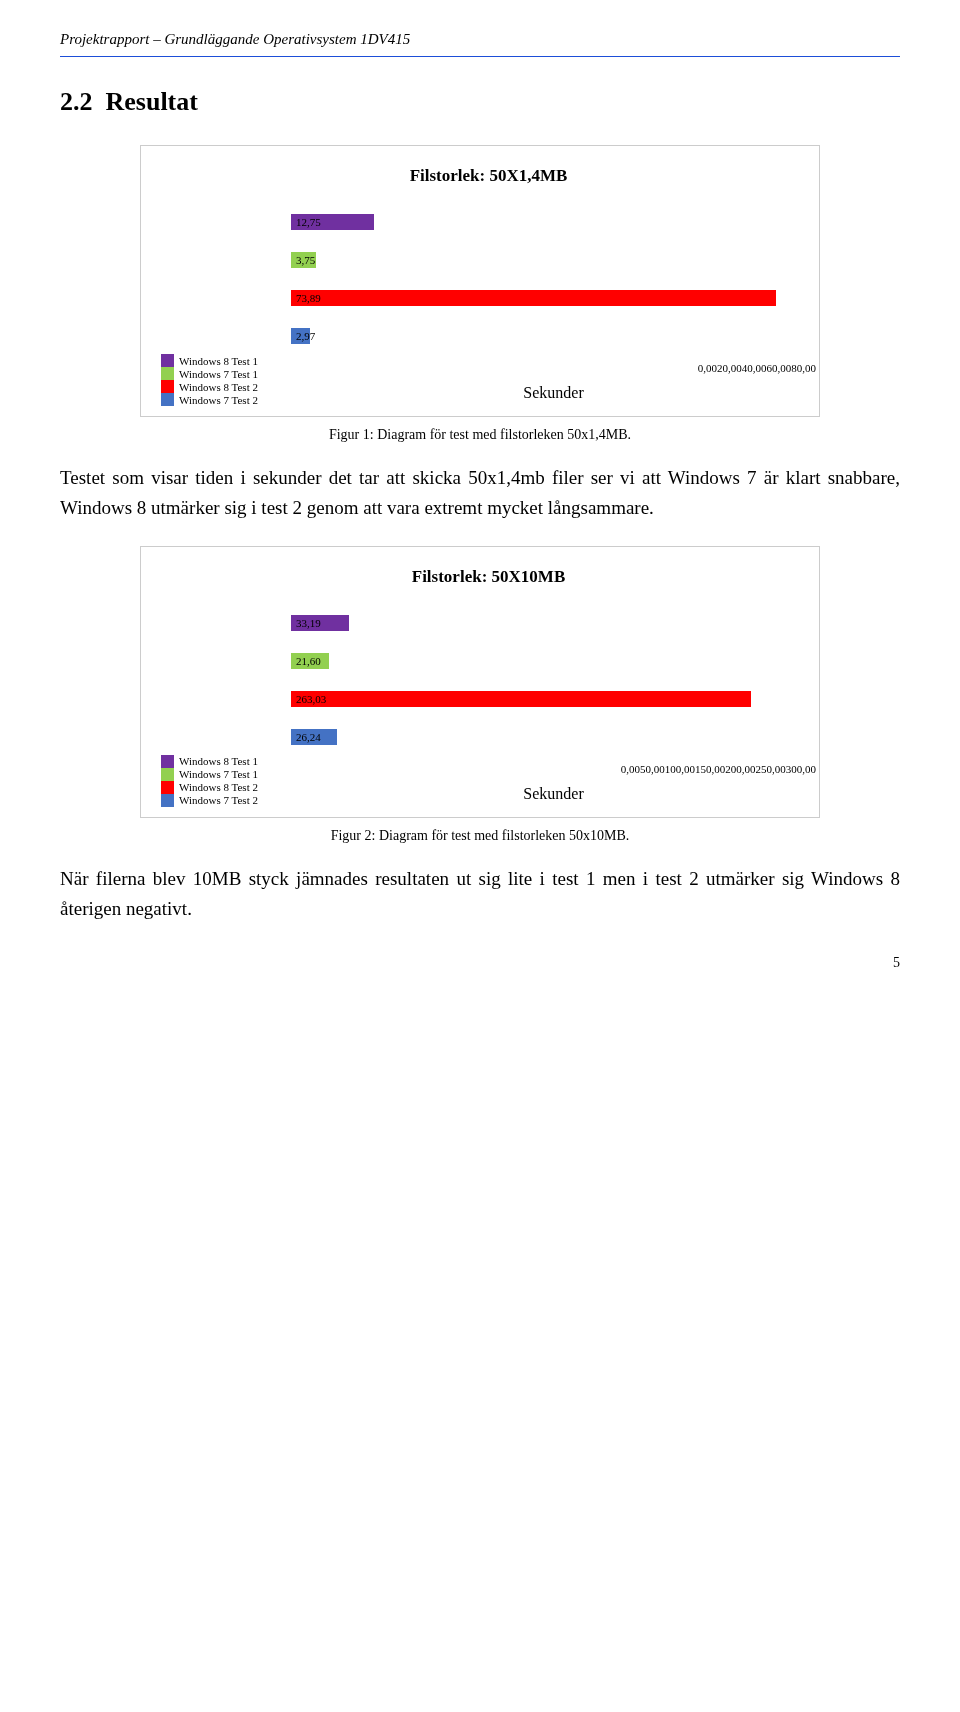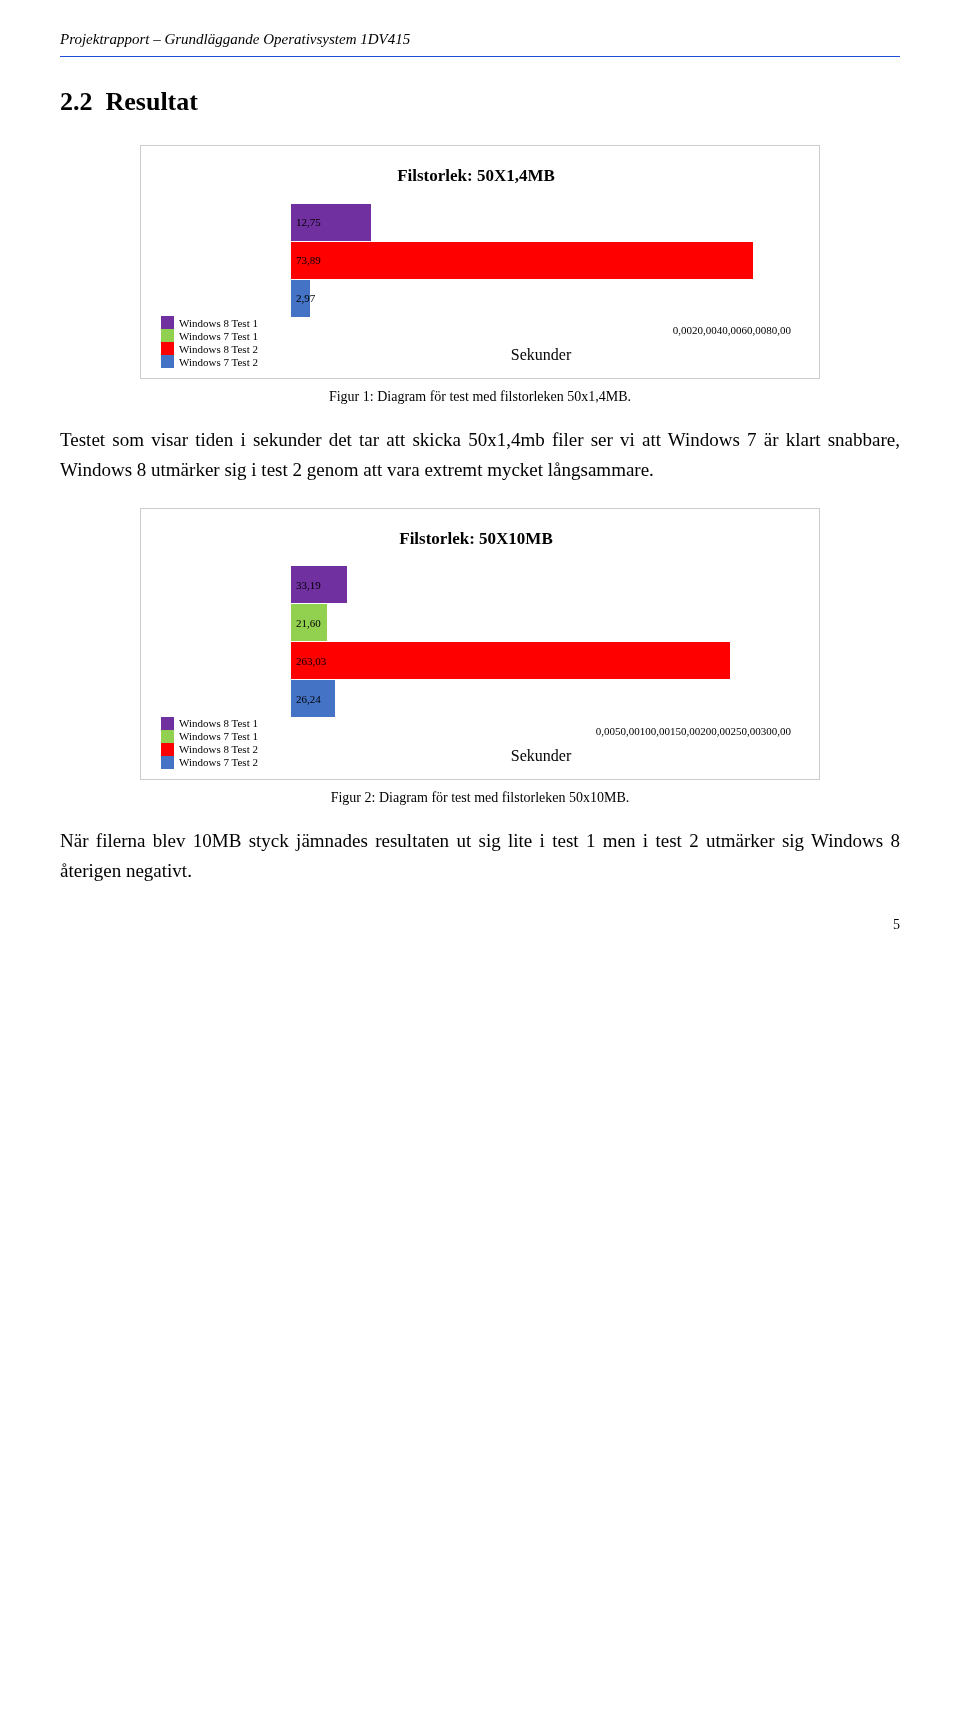--- a/index.html
+++ b/index.html
@@ -19,21 +19,21 @@
       font-size: 15px;
       font-style: italic;
     }
     .section-title {
       font-size: 26px;
       font-weight: bold;
       margin-bottom: 8px;
     }
     .chart-container {
       border: 1px solid #ccc;
-      padding: 20px 28px 10px 20px;
+      padding: 20px 3px 10px 20px;
       margin: 0 auto 10px auto;
       width: 680px;
       background: #fff;
     }
     .chart-title {
       text-align: center;
       font-size: 17px;
       font-weight: bold;
       margin-bottom: 16px;
     }
@@ -67,21 +67,21 @@
       gap: 6px;
       padding: 4px 0;
       position: relative;
     }
     .bar-row {
       display: flex;
       align-items: center;
       height: 32px;
     }
     .bar {
-      height: 37px;
+      height: 16px;
       display: flex;
       align-items: center;
       position: relative;
       text-align: center;
     }
     .bar-label {
       margin-left: 5px;
       font-size: 11px;
       white-space: nowrap;
     }
@@ -149,20 +149,25 @@
       <div class="legend-item">
         <div class="legend-box" style="background:#4472C4;"></div>
         <span>Windows 7 Test 2</span>
       </div>
     </div>
 
     <div class="bars-area">
       <div class="bar-row">
         <div class="bar" style="width:15.9%; background:#7030A0;">
           <span class="bar-label">12,75</span>
+        </div>
+      </div>
+      <div class="bar-row">
+        <div class="bar" style="width:4.7%; background:#92D050;">
+          <span class="bar-label">3,75</span>
         </div>
       </div>
       <div class="bar-row">
         <div class="bar" style="width:92.4%; background:#FF0000;">
           <span class="bar-label">73,89</span>
         </div>
       </div>
       <div class="bar-row">
         <div class="bar" style="width:3.7%; background:#4472C4;">
           <span class="bar-label">2,97</span>

